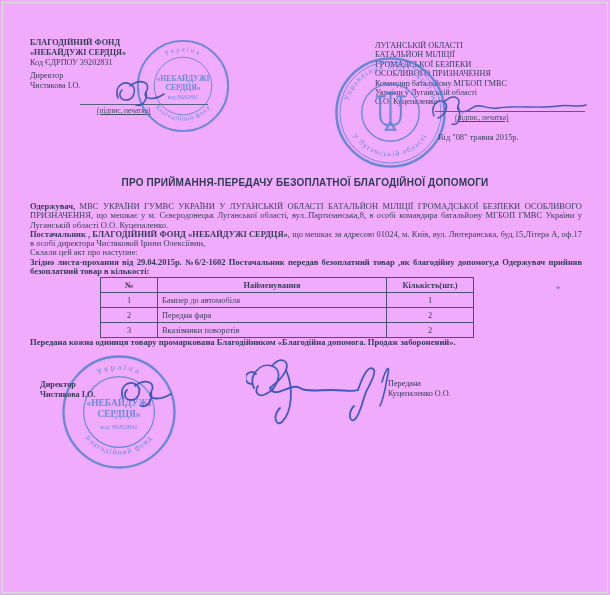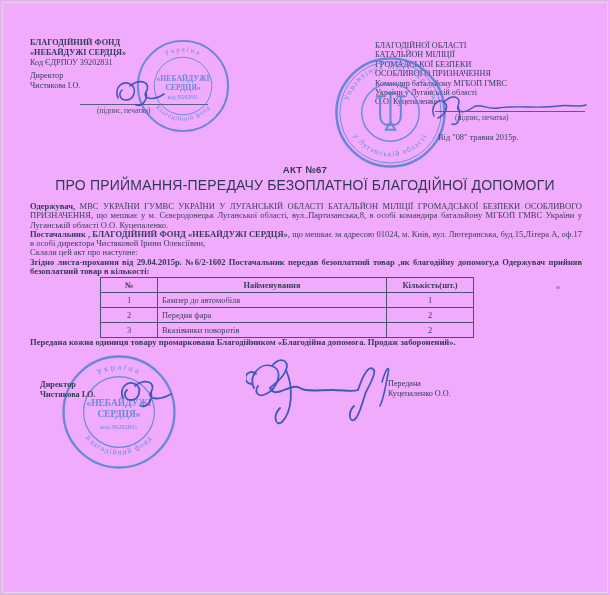--- a/index.html
+++ b/index.html
@@ -4,26 +4,26 @@
 <style>
   html,body{margin:0;padding:0;background:#fff;}
   .page{position:relative;width:610px;height:595px;background:#f0abfc;overflow:hidden;
         font-family:"Liberation Serif",serif;color:#3a4257;}
   .frame{position:absolute;inset:2px;border:1px solid #dcdcdc;pointer-events:none;}
   .abs{position:absolute;}
   .hl{left:30px;top:38px;font-size:8.2px;line-height:10px;width:170px;}
   .hl .b{font-weight:bold;color:#333c55;}
   .hr-block{left:375px;top:41px;font-size:8.2px;line-height:9.4px;width:215px;color:#35415c;}
   .sigline{border-top:1px solid #56607a;height:0;}
-  .caption{font-size:7.4px;color:#434c63;}
+  .caption{font-size:7.4px;color:#434c63;text-decoration:underline;}
   .datez{left:438px;top:133px;font-size:8.4px;color:#3a445e;}
   .title1{left:30px;top:164px;width:550px;text-align:center;font-family:"Liberation Sans",sans-serif;
           font-weight:bold;font-size:9.6px;color:#303a54;letter-spacing:.2px;}
   .title2{left:30px;top:177px;width:550px;text-align:center;font-family:"Liberation Sans",sans-serif;
-          font-weight:normal;font-size:14px;color:#303a54;letter-spacing:.2px;}
+          font-weight:bold;font-size:10px;color:#303a54;letter-spacing:.2px;}
   .bodytxt{left:30px;top:202px;width:552px;font-size:8.5px;line-height:9.3px;text-align:justify;}
   .bodytxt p{margin:0;}
   .bodytxt .bold{font-weight:bold;color:#333c55;}
   table.goods{position:absolute;left:100px;top:277px;width:374px;border-collapse:collapse;
           font-size:8.4px;color:#3a4257;}
   table.goods td,table.goods th{border:1px solid #49536e;padding:1px 4px;height:12px;}
   table.goods th{font-weight:bold;text-align:center;}
   .c-num{width:48px;text-align:center;}
   .c-qty{width:78px;text-align:center;}
   .note{left:30px;top:337px;width:546px;font-weight:bold;font-size:8.6px;line-height:10px;
@@ -66,21 +66,21 @@
     <text x="50" y="45" text-anchor="middle" font-size="8" font-weight="bold" fill="#4c80d2">«НЕБАЙДУЖІ</text>
     <text x="50" y="54" text-anchor="middle" font-size="8" font-weight="bold" fill="#4c80d2">СЕРДЦЯ»</text>
     <text x="50" y="64" text-anchor="middle" font-size="5.6" fill="#4c80d2">код 39202831</text>
   </svg>
 
   <svg class="abs sig" style="left:112px;top:76px;" width="62" height="34" viewBox="0 0 62 34">
     <path d="M6,22 C2,12 10,4 18,8 C26,12 22,24 14,24 C8,24 6,18 10,14 M18,10 C28,2 40,6 34,16 C30,22 40,26 52,18 M34,16 C36,24 30,31 24,29" fill="none" stroke="#2e4fb5" stroke-width="1.6" stroke-linecap="round"></path>
   </svg>
 
   <div class="abs hr-block">
-    <div>БЛАГОДІЙНОЇ ОБЛАСТІ</div>
+    <div>ЛУГАНСЬКІЙ ОБЛАСТІ</div>
     <div>БАТАЛЬЙОН МІЛІЦІЇ</div>
     <div>ГРОМАДСЬКОЇ БЕЗПЕКИ</div>
     <div>ОСОБЛИВОГО ПРИЗНАЧЕННЯ</div>
     <div>Командир батальйону МГБОП ГМВС</div>
     <div>України у Луганській області</div>
     <div>О.О. Куцепаленко</div>
   </div>
 
   <svg class="abs stamp" style="left:333px;top:55px;" width="115" height="115" viewBox="0 0 100 100">
     <defs>
@@ -101,21 +101,20 @@
     </g>
   </svg>
 
   <svg class="abs sig" style="left:428px;top:92px;" width="166" height="36" viewBox="0 0 166 36">
     <path d="M6,24 C2,14 10,6 16,10 C22,14 16,24 10,26 M16,10 C24,2 34,4 30,14 C28,20 36,22 44,16 C52,10 58,18 70,16 C90,13 110,17 130,14 C140,12 150,16 158,13 M30,14 C34,26 30,34 24,32" fill="none" stroke="#2e4fb5" stroke-width="1.5" stroke-linecap="round"></path>
   </svg>
   <div class="abs sigline" style="left:435px;top:111px;width:150px;"></div>
   <div class="abs caption" style="left:455px;top:113px;">(підпис, печатка)</div>
   <div class="abs datez">Від "08" травня  2015р.</div>
 
-  <div class="abs title1">АКТ №67</div>
   <div class="abs title2">ПРО ПРИЙМАННЯ-ПЕРЕДАЧУ БЕЗОПЛАТНОЇ БЛАГОДІЙНОЇ ДОПОМОГИ</div>
 
   <div class="abs bodytxt">
     <p><span class="bold">Одержувач,</span><span> МВС УКРАЇНИ ГУМВС УКРАЇНИ У ЛУГАНСЬКІЙ ОБЛАСТІ БАТАЛЬЙОН МІЛІЦІЇ ГРОМАДСЬКОЇ БЕЗПЕКИ ОСОБЛИВОГО ПРИЗНАЧЕННЯ, що мешкає у м. Сєвєродонецьк Луганської області, вул..Партизанська,8, в особі командира батальйону  МГБОП ГМВС України у Луганській області О.О. Куцепаленко.</span></p>
     <p><span class="bold">Постачальник , БЛАГОДІЙНИЙ ФОНД «НЕБАЙДУЖІ СЕРДЦЯ»</span><span>, що мешкає за адресою 01024, м. Київ, вул. Лютеранська, буд.15,Літера А, оф.17 в особі директора Чистяковой Ірини Олексіївни,</span></p>
     <p>Склали цей акт про наступне:</p>
     <p class="bold">Згідно листа-прохання від 29.04.2015р. №6/2-1602  Постачальник передав безоплатний товар ,як благодійну допомогу,а  Одержувач прийняв безоплатний товар в кількості:</p>
   </div>
 
   <table class="goods">

